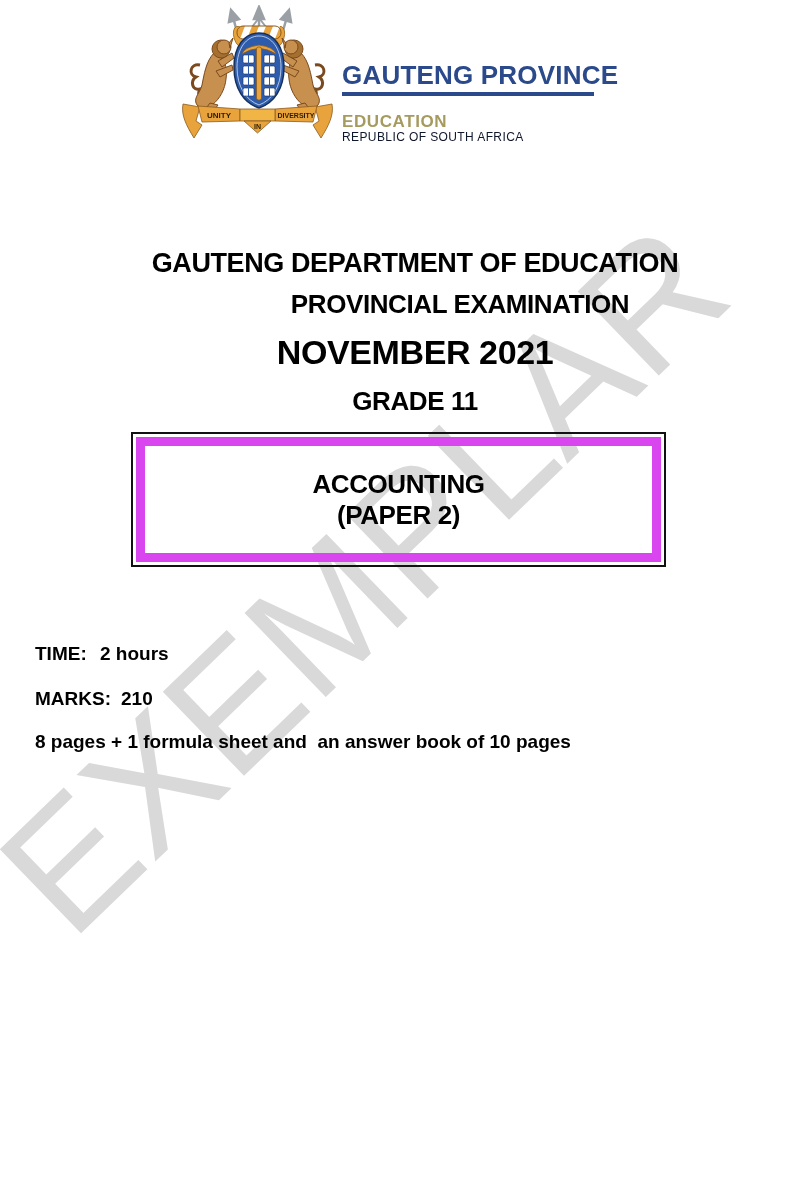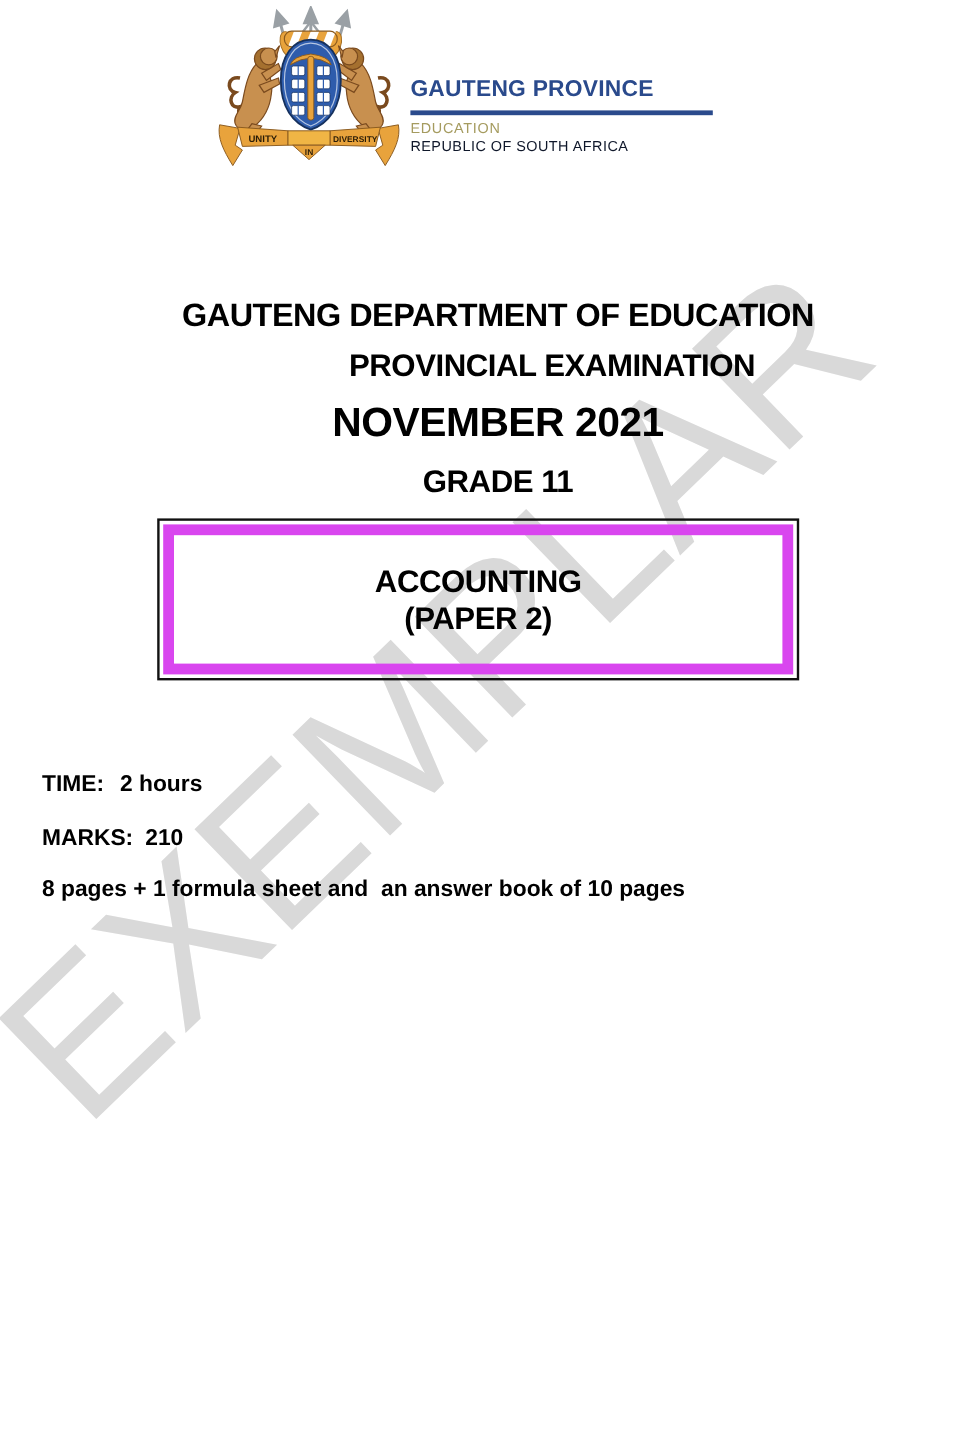--- a/index.html
+++ b/index.html
@@ -13,23 +13,23 @@
     position:absolute; left:363px; top:579px; z-index:0;
     transform:translate(-50%,-50%) rotate(-44deg);
     font-size:170px; font-weight:400; letter-spacing:0;
     color:#d9d9d9; white-space:nowrap; user-select:none;
   }
   .content { position:relative; z-index:1; }
   
   .logo { position:absolute; left:180px; top:5px; width:440px; height:140px; }
   .crest { position:absolute; left:0; top:0; width:155px; height:135px; }
   .logo-text { position:absolute; left:162px; top:57px; }
-  .province { font-size:19px; font-weight:bold; color:#2a4a8c; line-height:26px; letter-spacing:0.2px; }
+  .province { font-size:26px; font-weight:bold; color:#2a4a8c; line-height:26px; letter-spacing:0.2px; }
   .logo-underline { width:252px; height:3.5px; background:#2a4a8c; margin-top:4px; }
-  .education { font-size:12px; font-weight:normal; color:#a59b5f; margin-top:4px; letter-spacing:0.6px; line-height:14px; }
+  .education { font-size:17px; font-weight:bold; color:#a59b5f; margin-top:19px; letter-spacing:0.6px; line-height:14px; }
   .country { font-size:12px; color:#0f172a; margin-top:1px; letter-spacing:0.4px; line-height:14px; }
   
   .h { position:absolute; left:15px; width:800px; text-align:center; font-weight:bold; line-height:1.2; letter-spacing:-0.4px; }
   .h1 { top:247px; font-size:27px; }
   .h2 { top:289px; font-size:26px;margin-left:45px; }
   .h3 { top:332px; font-size:34px; }
   .h4 { top:386px; font-size:26px; }
   
   .subject-box {
     position:absolute; left:136px; top:437px; width:525px; height:125px;

